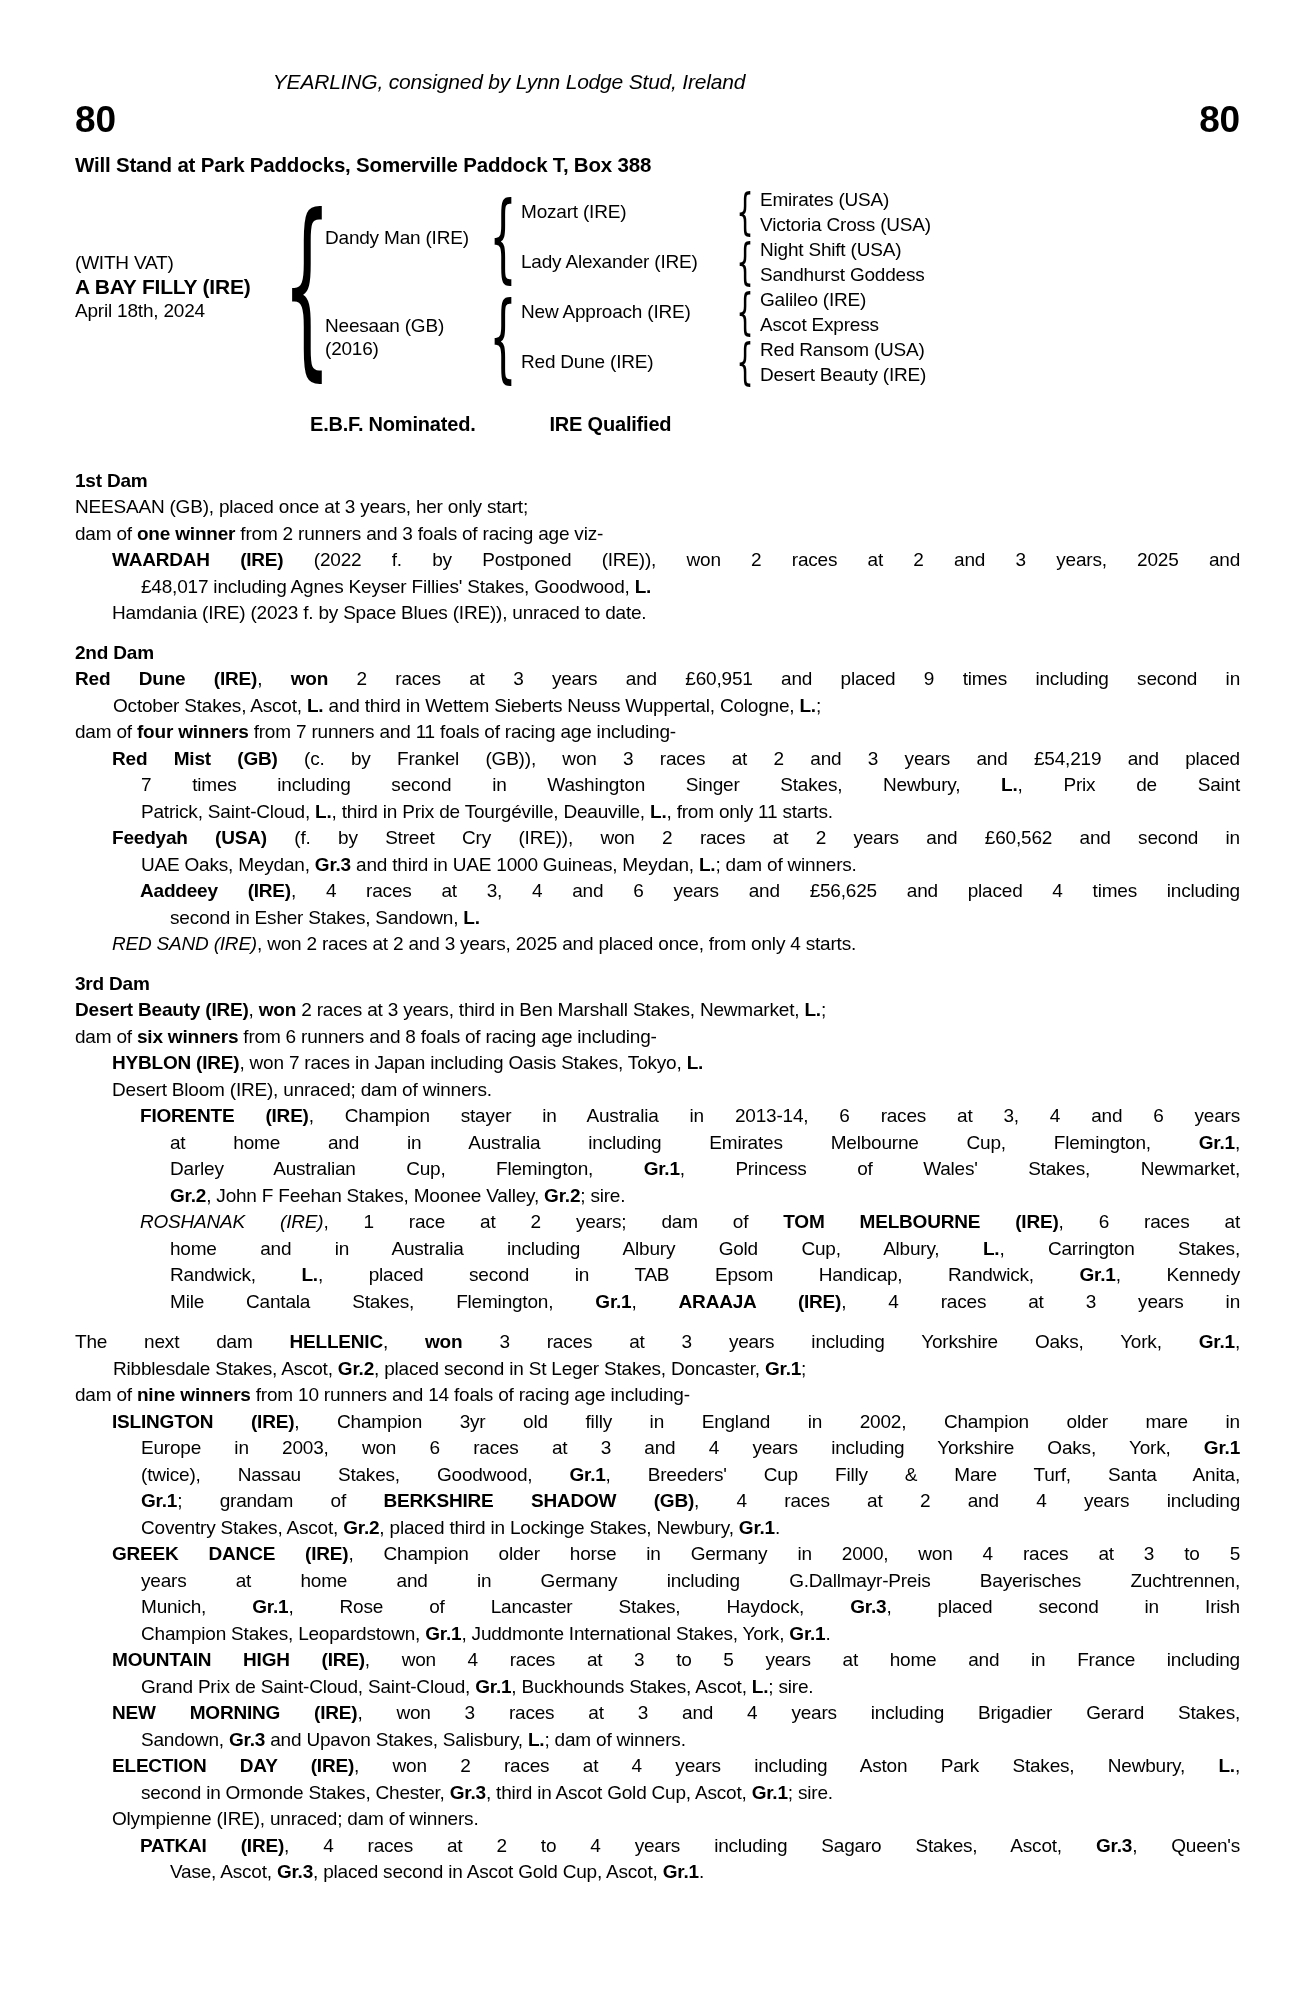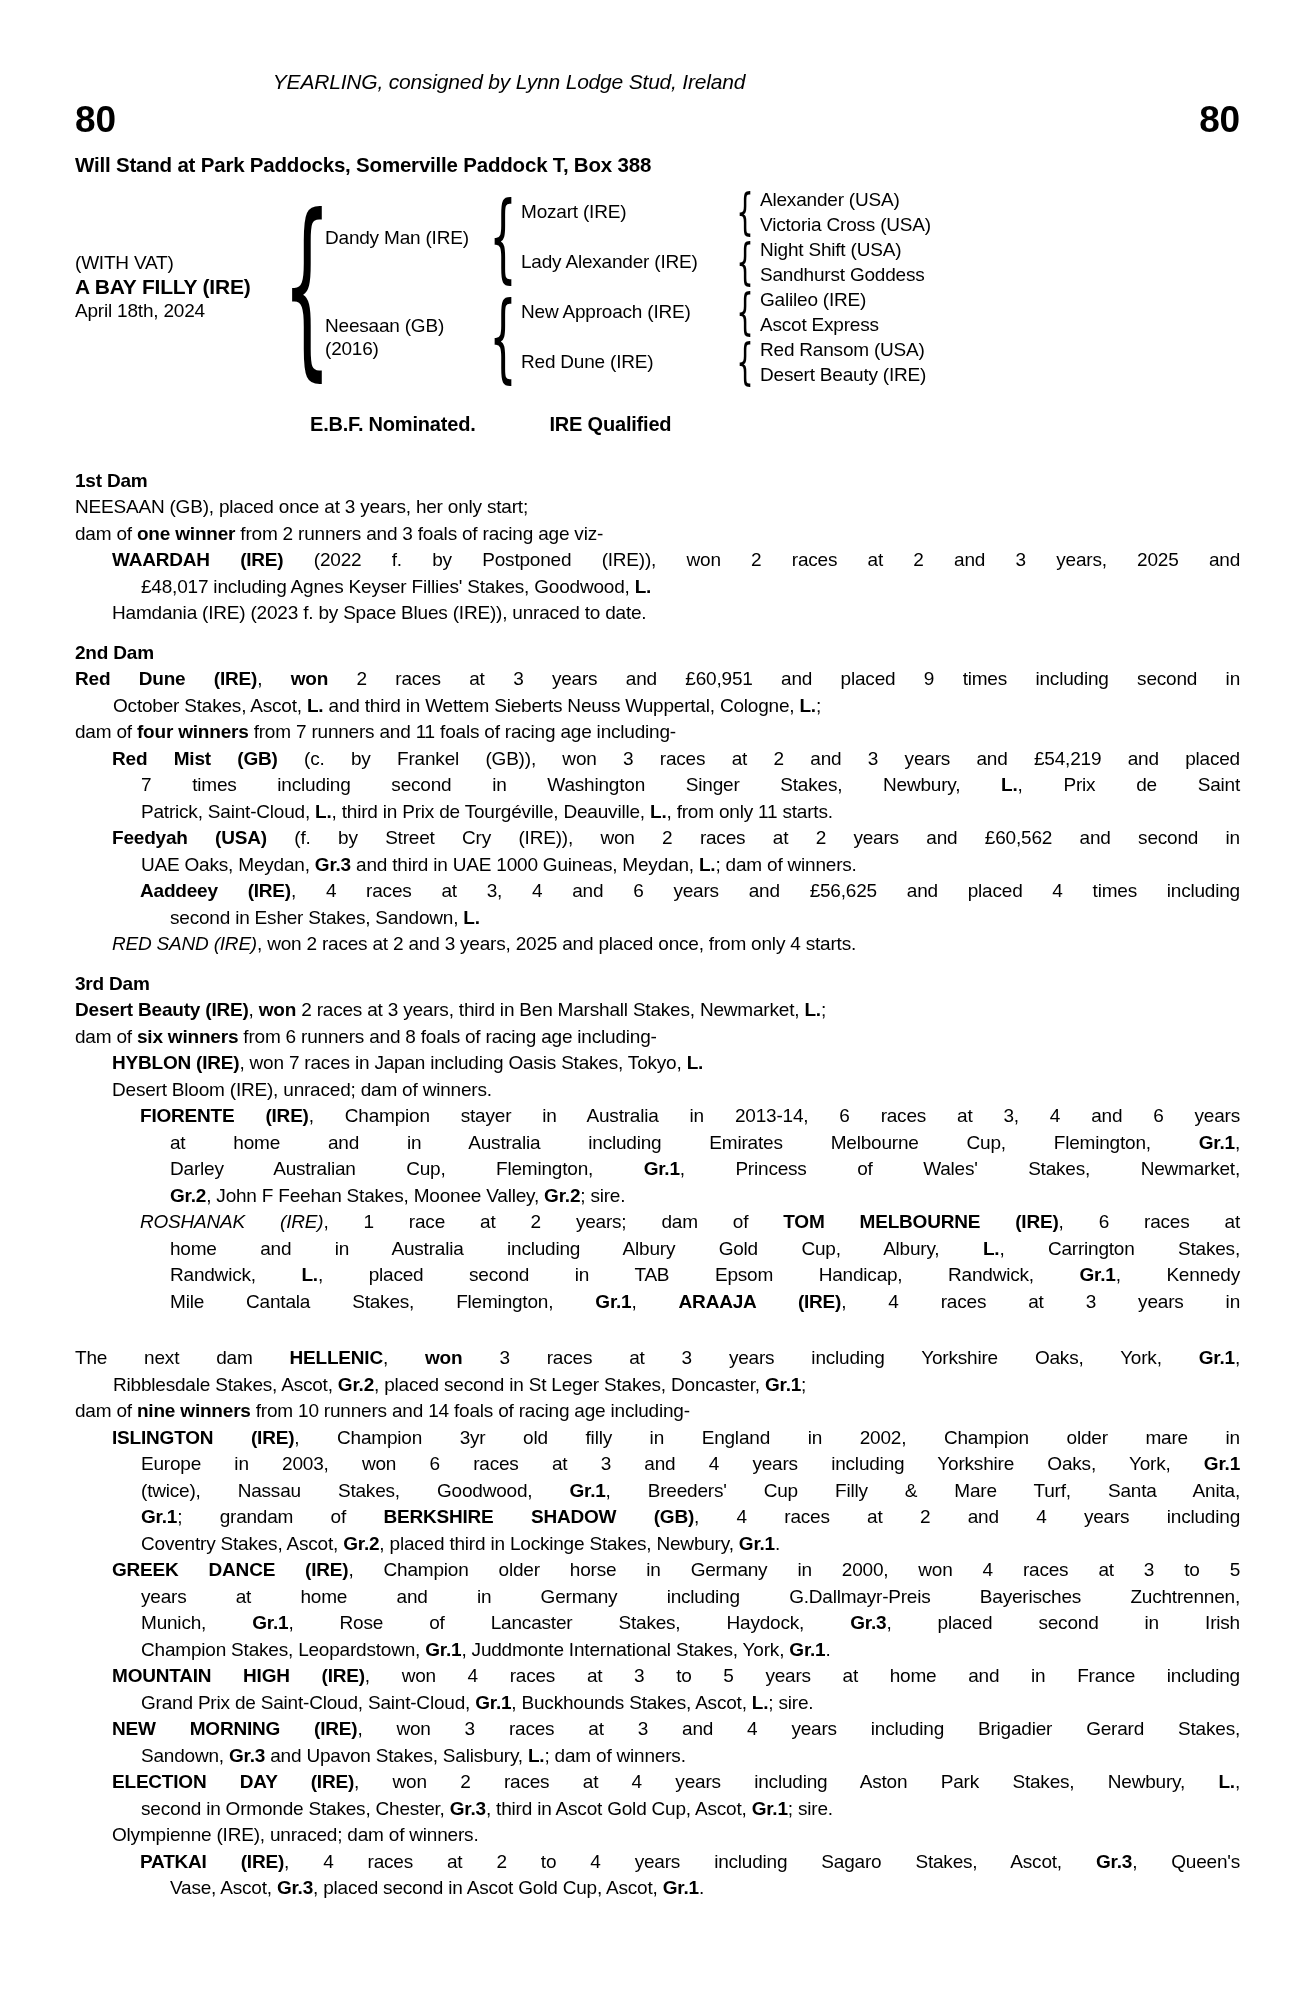--- a/index.html
+++ b/index.html
@@ -73,21 +73,21 @@
     <div class="gen2col">
 
       <div class="gen2">
         <div class="gen2name">Dandy Man (IRE)</div>
         <div class="brace brace-mid">{</div>
         <div class="gen3col">
           <div class="gen3">
             <div class="gen3name">Mozart (IRE)</div>
             <div class="brace brace-small">{</div>
             <div class="gen4col">
-              <div>Alexander (USA)</div>
+              <div>Emirates (USA)</div>
               <div>Victoria Cross (USA)</div>
             </div>
           </div>
           <div class="gen3">
             <div class="gen3name">Lady Alexander (IRE)</div>
             <div class="brace brace-small">{</div>
             <div class="gen4col">
               <div>Night Shift (USA)</div>
               <div>Sandhurst Goddess</div>
             </div>
@@ -192,21 +192,21 @@
           <div class="line line-just"><span class="r-n">Darley Australian Cup, Flemington, </span><span class="r-b">Gr.1</span><span class="r-n">, Princess of Wales' Stakes, Newmarket,</span></div>
           <div class="line line-last"><span class="r-b">Gr.2</span><span class="r-n">, John F Feehan Stakes, Moonee Valley, </span><span class="r-b">Gr.2</span><span class="r-n">; sire.</span></div>
         </div>
         <div class="para ind2">
           <div class="line line-just line-first"><span class="r-i">ROSHANAK (IRE)</span><span class="r-n">, 1 race at 2 years; dam of </span><span class="r-b">TOM MELBOURNE (IRE)</span><span class="r-n">, 6 races at</span></div>
           <div class="line line-just"><span class="r-n">home and in Australia including Albury Gold Cup, Albury, </span><span class="r-b">L.</span><span class="r-n">, Carrington Stakes,</span></div>
           <div class="line line-just"><span class="r-n">Randwick, </span><span class="r-b">L.</span><span class="r-n">, placed second in TAB Epsom Handicap, Randwick, </span><span class="r-b">Gr.1</span><span class="r-n">, Kennedy</span></div>
           <div class="line line-just"><span class="r-n">Mile Cantala Stakes, Flemington, </span><span class="r-b">Gr.1</span><span class="r-n">, </span><span class="r-b">ARAAJA (IRE)</span><span class="r-n">, 4 races at 3 years in</span></div>
         </div>
       </section>
-      <section class="dam-section" style="margin-top: 30px;">
+      <section class="dam-section" style="margin-top: 14px;">
         <div class="para ind0">
           <div class="line line-just line-first"><span class="r-n">The next dam </span><span class="r-b">HELLENIC</span><span class="r-n">, </span><span class="r-b">won</span><span class="r-n"> 3 races at 3 years including Yorkshire Oaks, York, </span><span class="r-b">Gr.1</span><span class="r-n">,</span></div>
           <div class="line line-last"><span class="r-n">Ribblesdale Stakes, Ascot, </span><span class="r-b">Gr.2</span><span class="r-n">, placed second in St Leger Stakes, Doncaster, </span><span class="r-b">Gr.1</span><span class="r-n">;</span></div>
         </div>
         <div class="para ind0">
           <div class="line line-last line-first"><span class="r-n">dam of </span><span class="r-b">nine winners</span><span class="r-n"> from 10 runners and 14 foals of racing age including-</span></div>
         </div>
         <div class="para ind1">
           <div class="line line-just line-first"><span class="r-b">ISLINGTON (IRE)</span><span class="r-n">, Champion 3yr old filly in England in 2002, Champion older mare in</span></div>
           <div class="line line-just"><span class="r-n">Europe in 2003, won 6 races at 3 and 4 years including Yorkshire Oaks, York, </span><span class="r-b">Gr.1</span></div>

